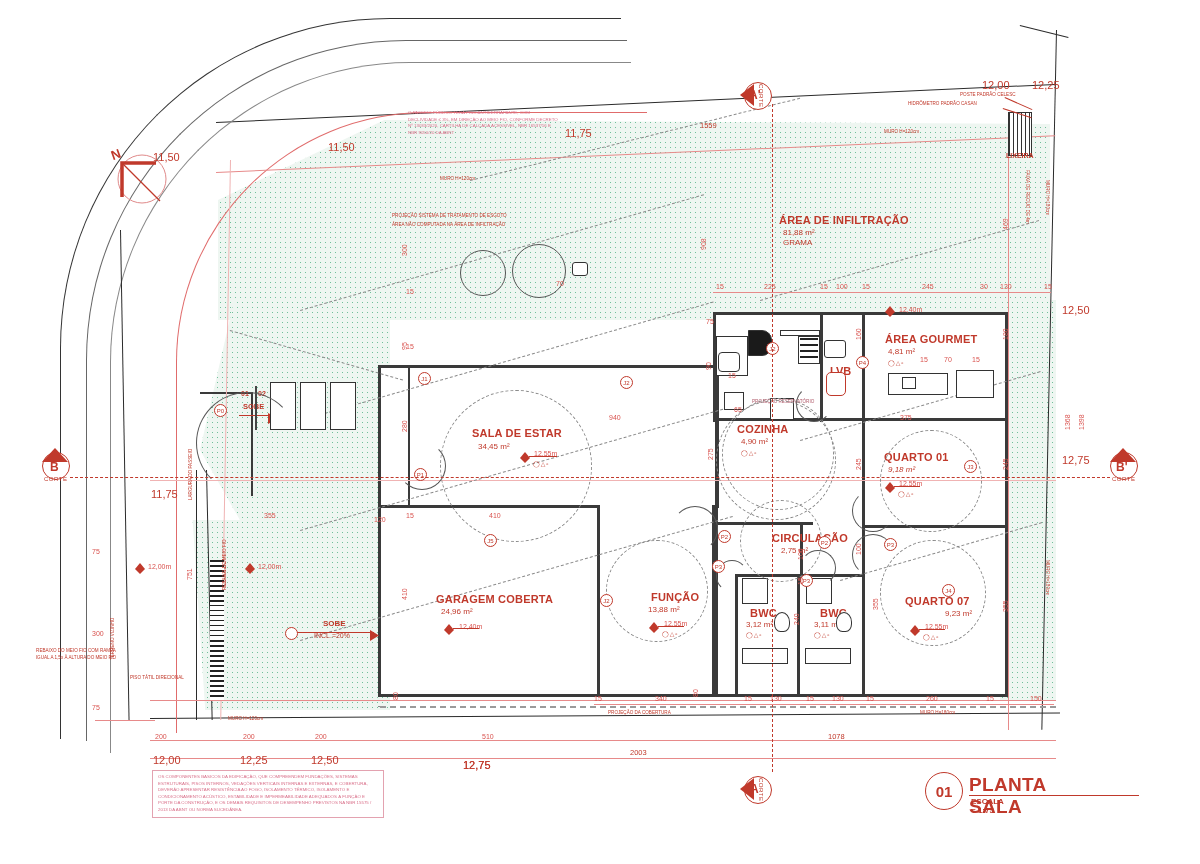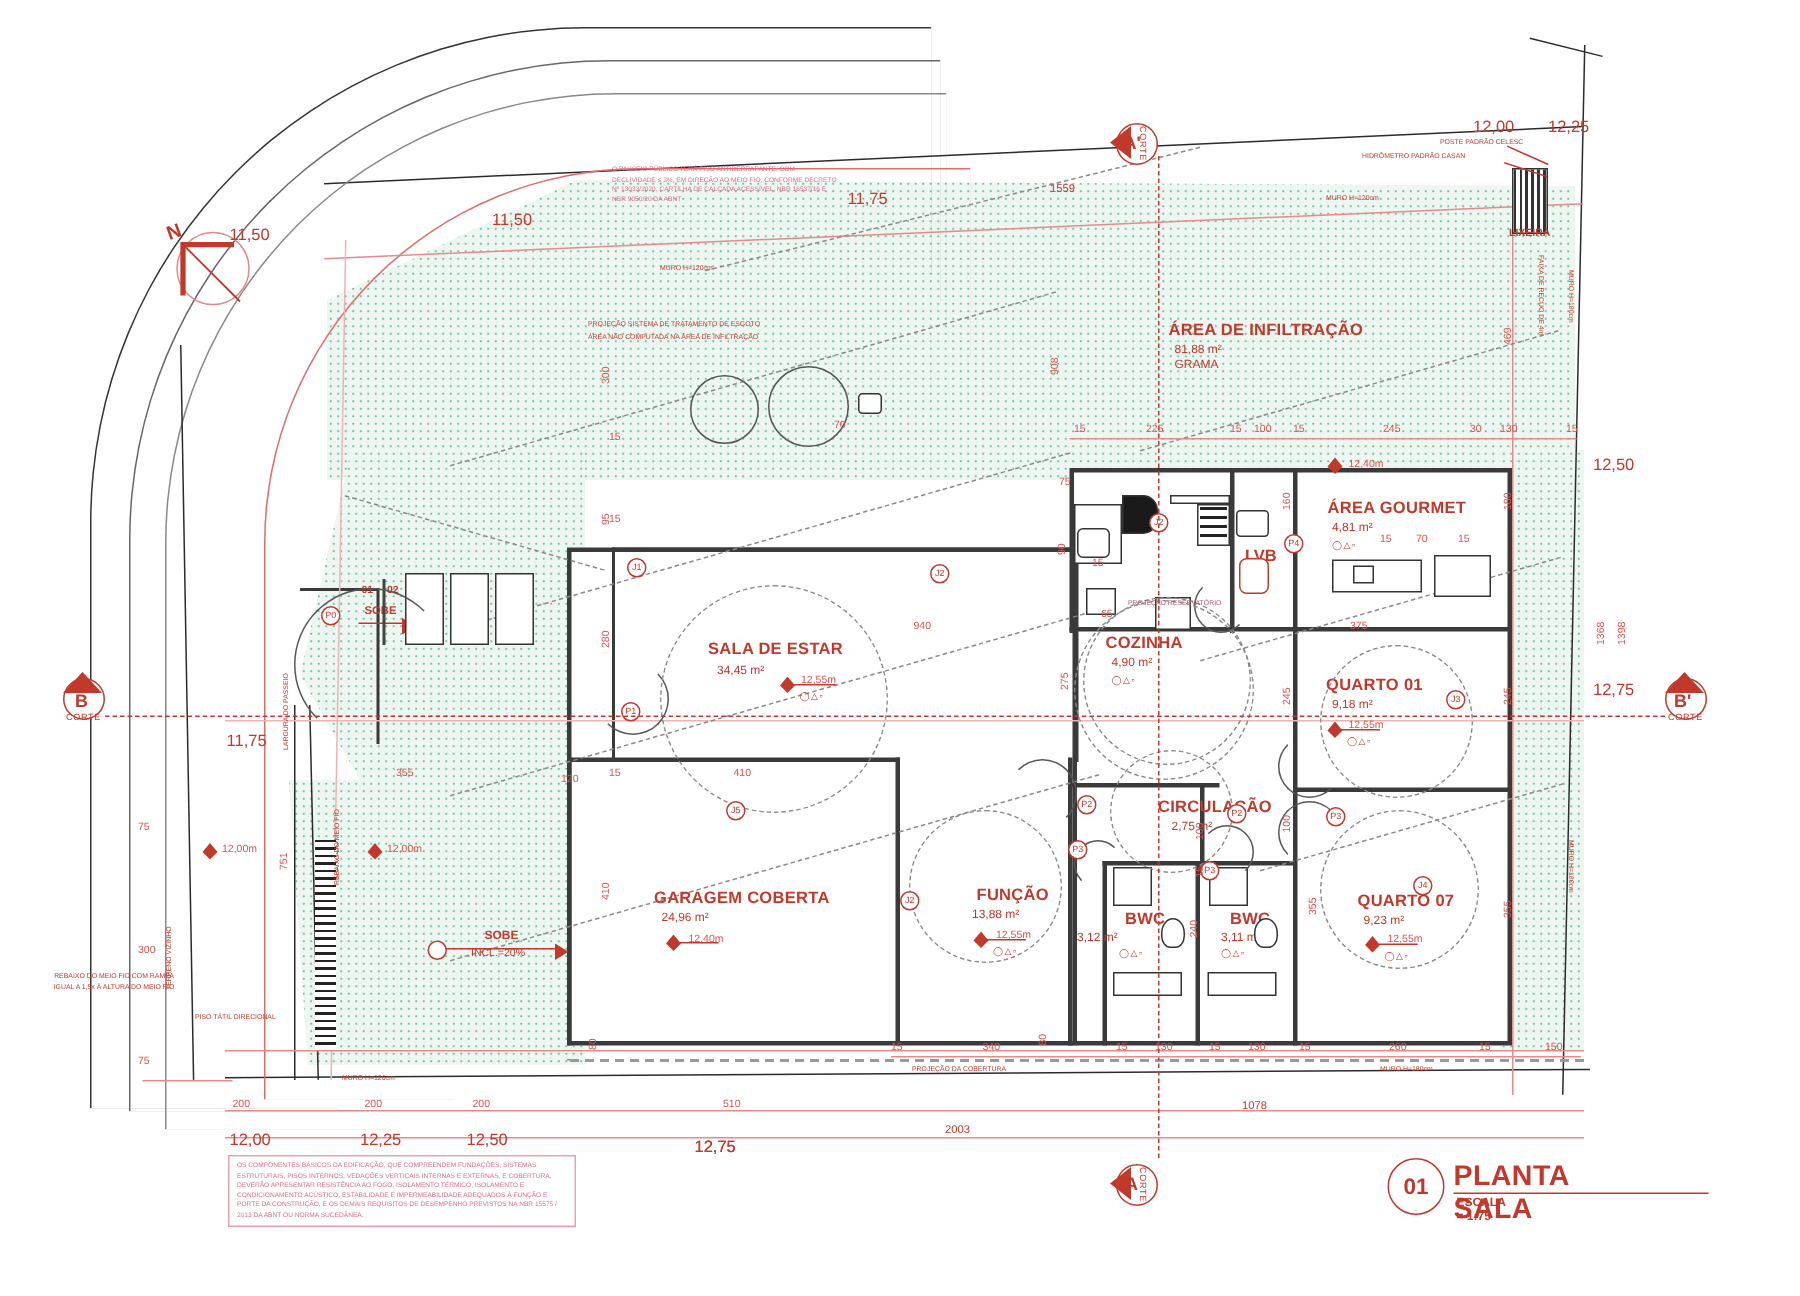--- a/index.html
+++ b/index.html
@@ -148,32 +148,32 @@
   <div class="txt dim" style="left:534px;top:450px;">12,55m</div>
   <div class="matrow" style="left:533px;top:460px;">◯△▫</div>
   <div class="elevsym" style="left:519px;top:450px;">
     <svg width="12" height="12">
         <polygon points="6,0 11,6 6,11 1,6" fill="#c0392b"></polygon>
       </svg>
   </div>
   <div class="ln thin" style="left:529px;top:456px;width:28px;"></div>
 
   <div class="txt room-name" style="left:884px;top:452px;">QUARTO 01</div>
-  <div class="txt room-area" style="left:888px;top:466px;">9,18 m²</div>
+  <div class="txt room-area" style="left:888px;top:466px;font-style:italic;">9,18 m²</div>
   <div class="txt dim" style="left:899px;top:480px;">12,55m</div>
   <div class="matrow" style="left:898px;top:490px;">◯△▫</div>
   <div class="elevsym" style="left:884px;top:480px;">
     <svg width="12" height="12">
         <polygon points="6,0 11,6 6,11 1,6" fill="#c0392b"></polygon>
       </svg>
   </div>
   <div class="ln thin" style="left:894px;top:486px;width:26px;"></div>
 
   <div class="txt room-name" style="left:905px;top:596px;">QUARTO 07</div>
-  <div class="txt room-area" style="left:909px;top:610px;">9,23 m²</div>
+  <div class="txt room-area" style="left:945px;top:610px;">9,23 m²</div>
   <div class="txt dim" style="left:925px;top:623px;">12,55m</div>
   <div class="matrow" style="left:923px;top:633px;">◯△▫</div>
   <div class="elevsym" style="left:909px;top:623px;">
     <svg width="12" height="12">
         <polygon points="6,0 11,6 6,11 1,6" fill="#c0392b"></polygon>
       </svg>
   </div>
   <div class="ln thin" style="left:919px;top:629px;width:26px;"></div>
 
   <div class="txt room-name" style="left:772px;top:533px;">CIRCULAÇÃO</div>
@@ -184,21 +184,21 @@
   <div class="txt dim" style="left:664px;top:620px;">12,55m</div>
   <div class="matrow" style="left:662px;top:630px;">◯△▫</div>
   <div class="elevsym" style="left:648px;top:620px;">
     <svg width="12" height="12">
         <polygon points="6,0 11,6 6,11 1,6" fill="#c0392b"></polygon>
       </svg>
   </div>
   <div class="ln thin" style="left:658px;top:626px;width:26px;"></div>
 
   <div class="txt room-name" style="left:750px;top:608px;">BWC</div>
-  <div class="txt room-area" style="left:718px;top:621px;text-align:right;">3,12 m²</div>
+  <div class="txt room-area" style="left:746px;top:621px;text-align:right;">3,12 m²</div>
   <div class="matrow" style="left:746px;top:631px;">◯△▫</div>
 
   <div class="txt room-name" style="left:820px;top:608px;">BWC</div>
   <div class="txt room-area" style="left:814px;top:621px;">3,11 m²</div>
   <div class="matrow" style="left:814px;top:631px;">◯△▫</div>
 
   <div class="txt room-name" style="left:436px;top:594px;">GARAGEM COBERTA</div>
   <div class="txt room-area" style="left:441px;top:608px;">24,96 m²</div>
   <div class="txt dim" style="left:459px;top:623px;">12,40m</div>
   <div class="elevsym" style="left:443px;top:622px;">

